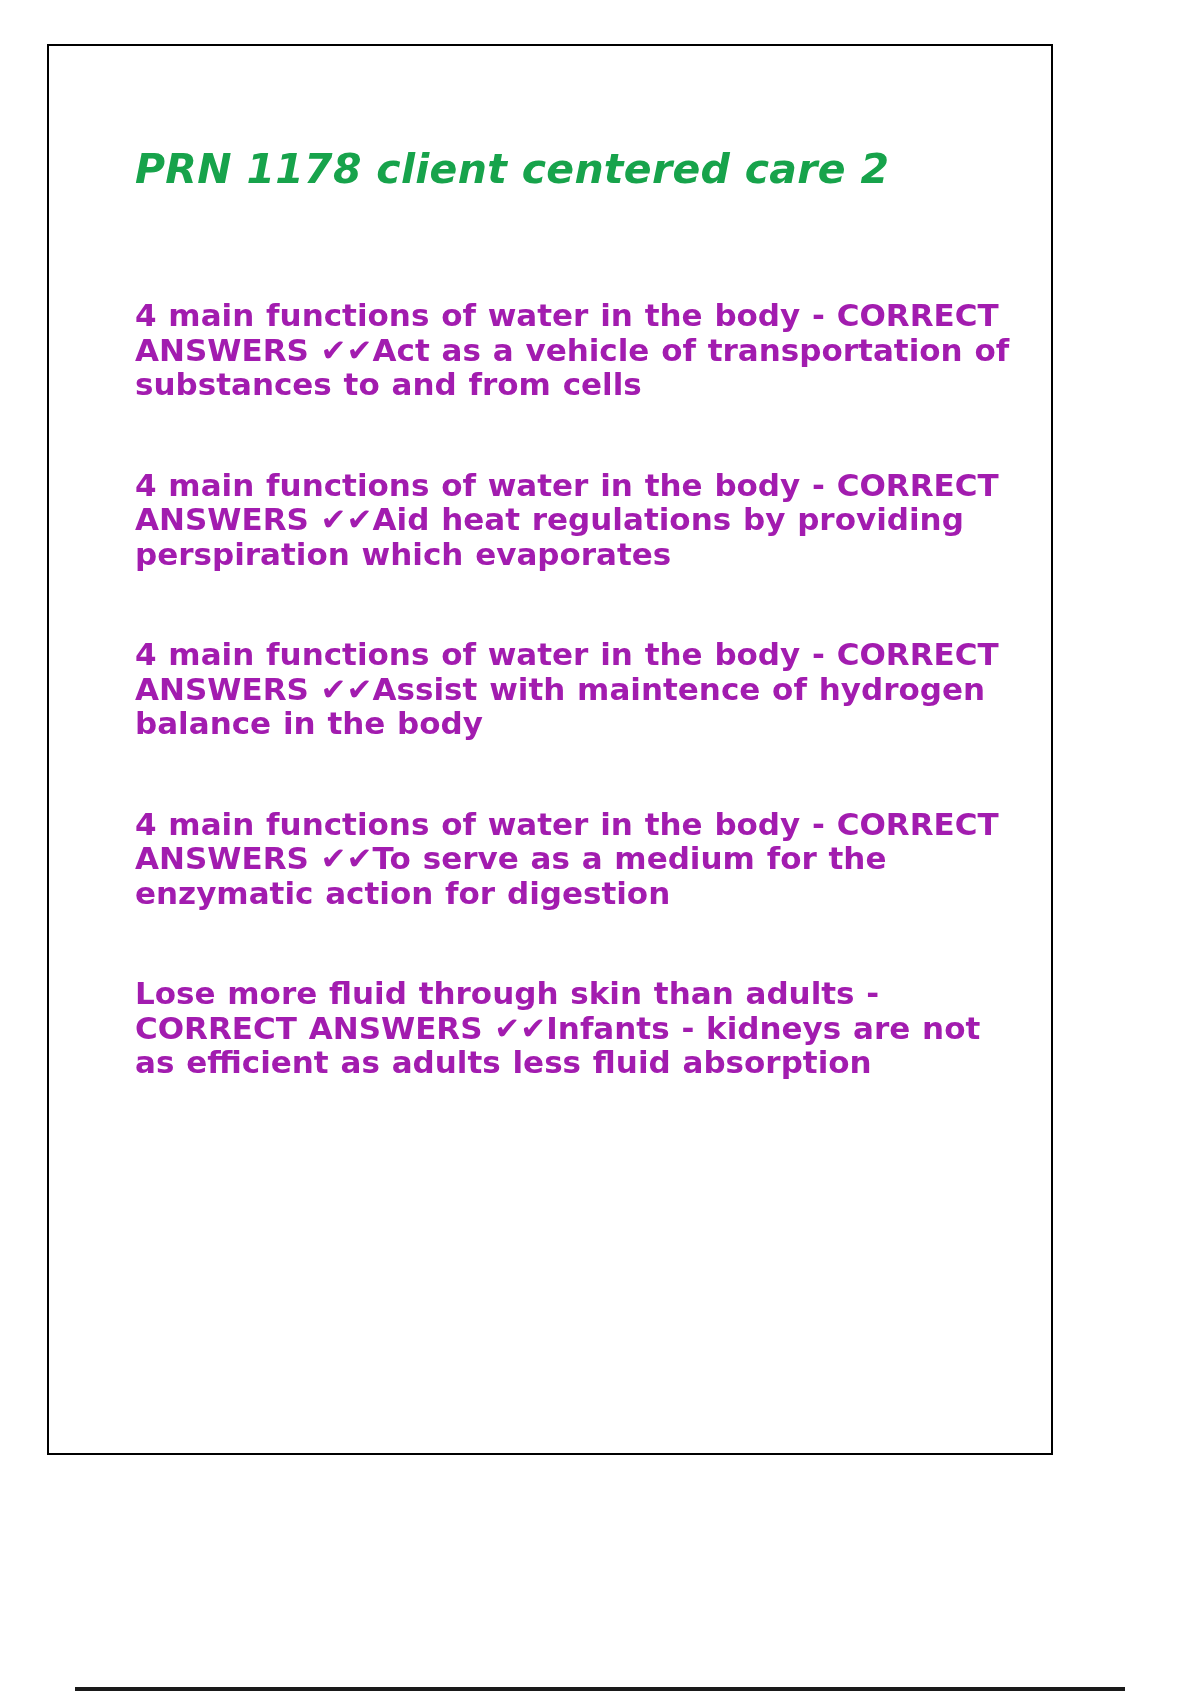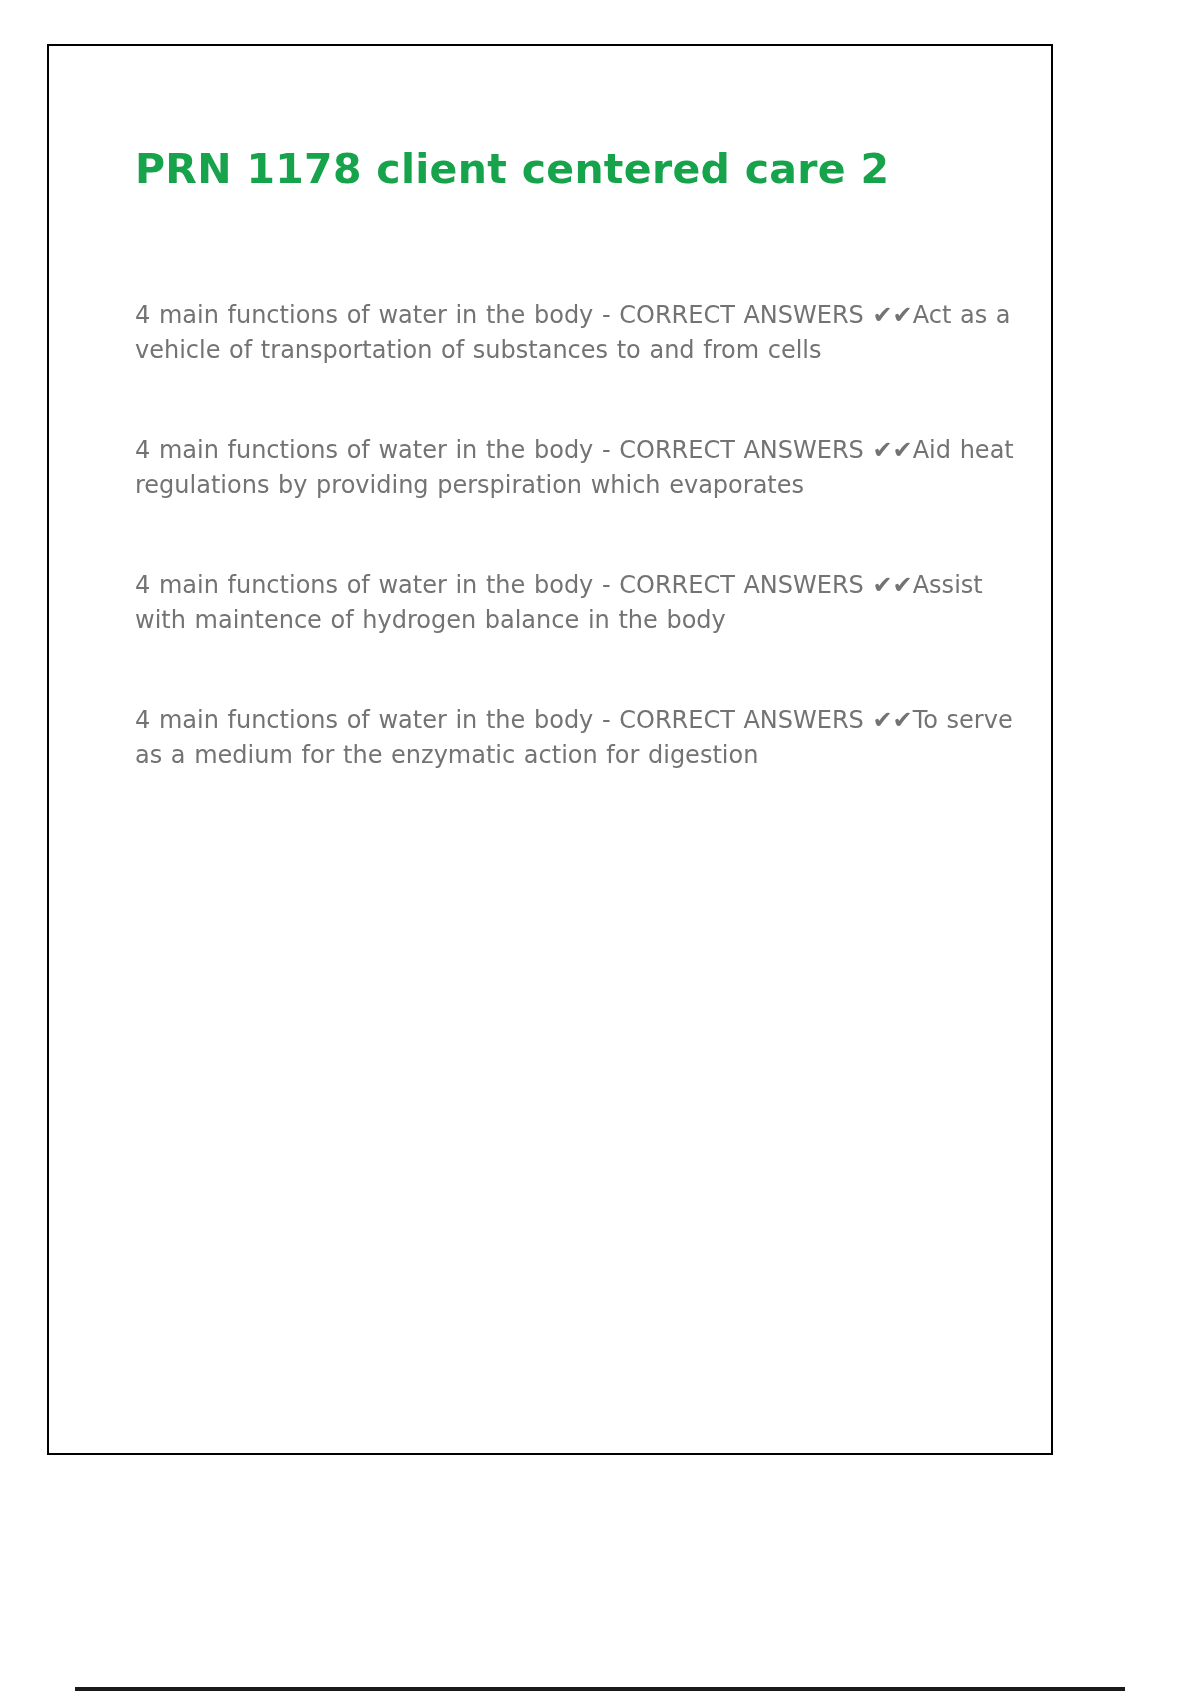--- a/index.html
+++ b/index.html
@@ -27,31 +27,33 @@
   .doc-title {
     margin: 94px 46px 0 86px;
     font-size: 41px;
     line-height: 58px;
     font-weight: 700;
     letter-spacing: 0.3px;
     color: #17a34b; 
   }
   .doc-title .title-line {
     display: block;
+    font-style: italic;
   }
   .qa-list {
     margin: 100px 0 0 86px;
     width: 880px;
   }
   .qa-para {
     margin: 0 0 66px 0;
-    font-size: 24px;
+    font-size: 31px;
     line-height: 34.5px;
-    color: #737373;
+    color: #a21caf;
     word-spacing: 1px;
+    font-weight: bold;
   }
   .next-page-line {
     position: absolute;
     left: 75px;
     top: 1687px;
     width: 1050px;
     height: 4px;
     background: #1a1a1a;
   }
 </style>
@@ -68,17 +70,18 @@
 
       <p class="qa-para">4 main functions of water in the body - CORRECT ANSWERS ✔✔Act as a vehicle of transportation of substances to and from cells</p>
 
       <p class="qa-para">4 main functions of water in the body - CORRECT ANSWERS ✔✔Aid heat regulations by providing perspiration which evaporates</p>
 
       <p class="qa-para">4 main functions of water in the body - CORRECT ANSWERS ✔✔Assist with maintence of hydrogen balance in the body</p>
 
       <p class="qa-para">4 main functions of water in the body - CORRECT ANSWERS ✔✔To serve as a medium for the enzymatic action for digestion</p>
 
 
+      <p class="qa-para">Lose more fluid through skin than adults - CORRECT ANSWERS ✔✔Infants - kidneys are not as efficient as adults less fluid absorption</p>
     </div>
 
 </div>
 
 <div class="next-page-line"></div>
 
 </body></html>

